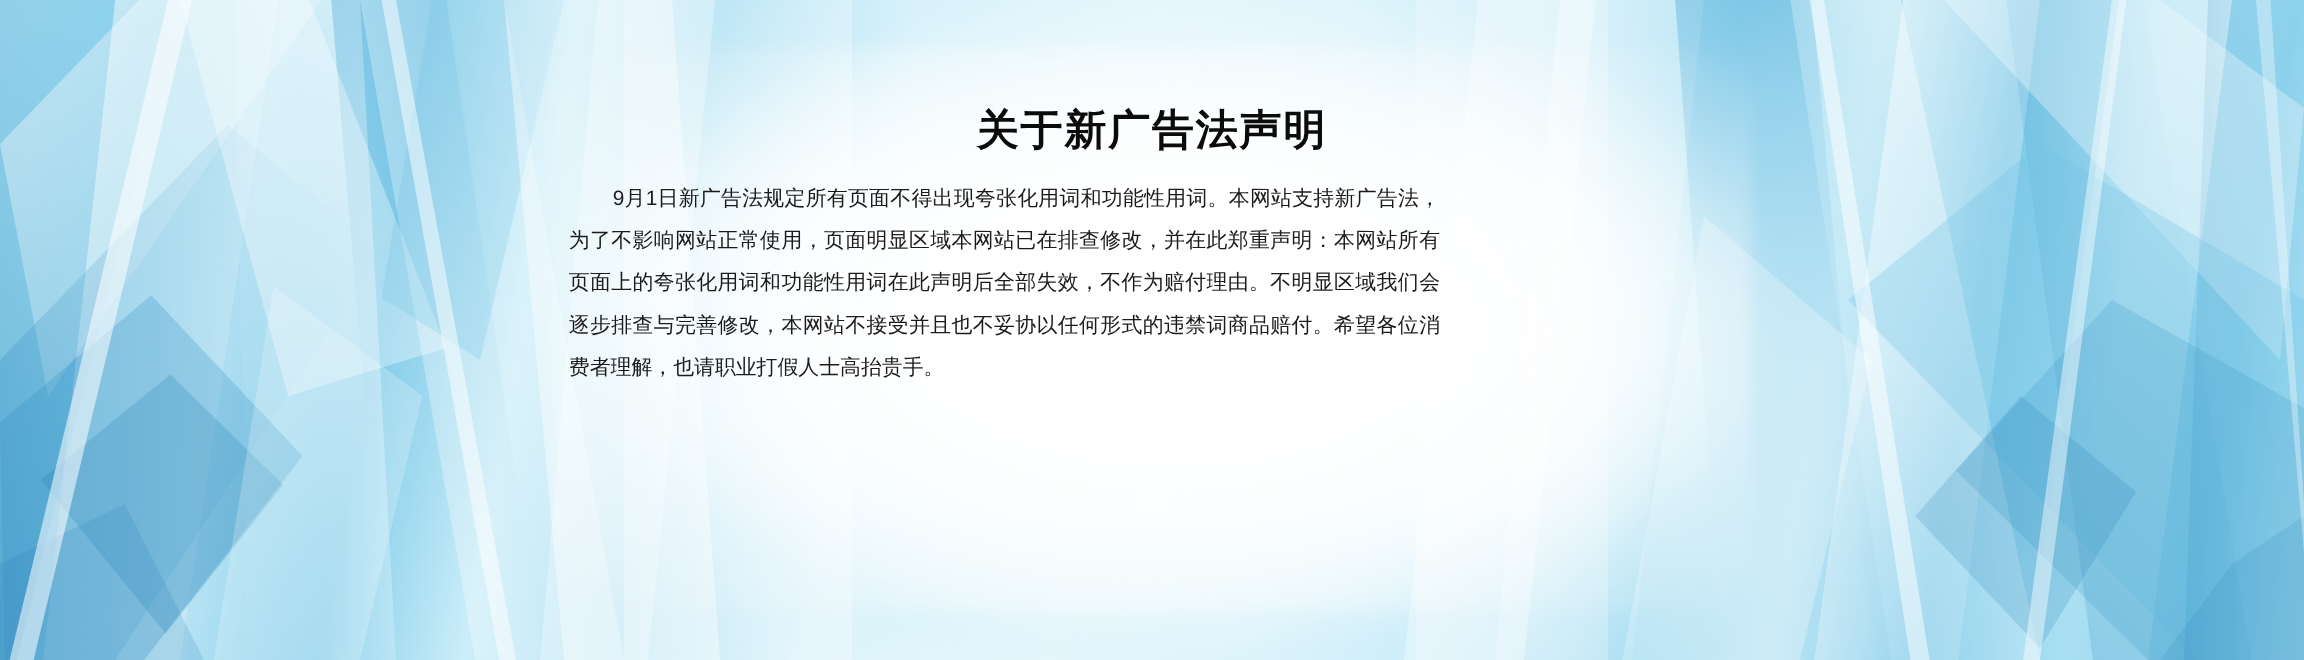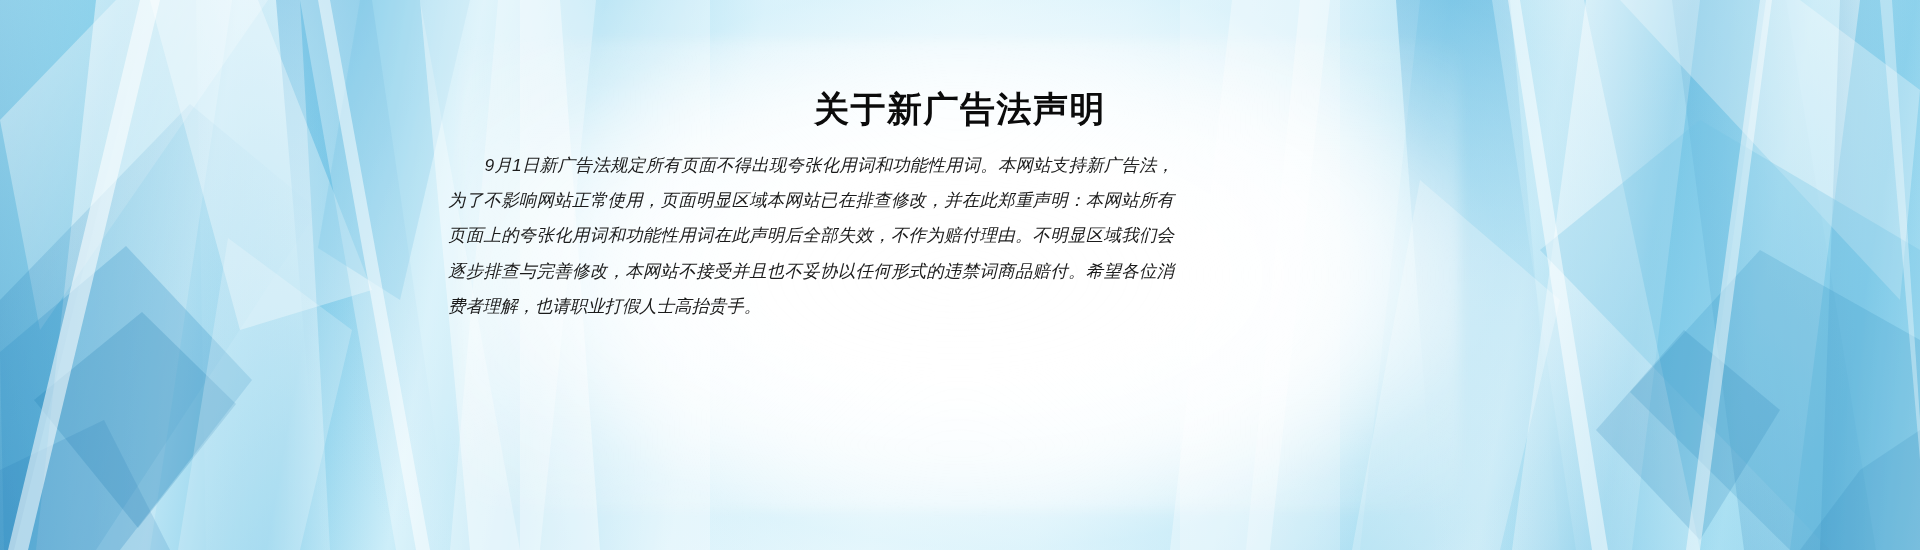--- a/index.html
+++ b/index.html
@@ -63,29 +63,28 @@
     text-align:center;
     font-size:35px;
     font-weight:bold;
     color:#0b0b0b;
     letter-spacing:1.5px;
     line-height:1.2;
   }
 
   .body-text{
     position:absolute;
-    left:448px;
+    left:474px;
     top:148px;
     width:726px;
     color:#1b1b1b;
     font-size:17.4px;
     line-height:35.2px;
     text-align:justify;
     text-justify:inter-ideograph;
-    font-style:italic;
   }
   .para{ }
   .para.indent{ text-indent:2.1em; }
 </style>
 </head>
 <body>
 
 <div class="banner">
 
   <div class="shards">

